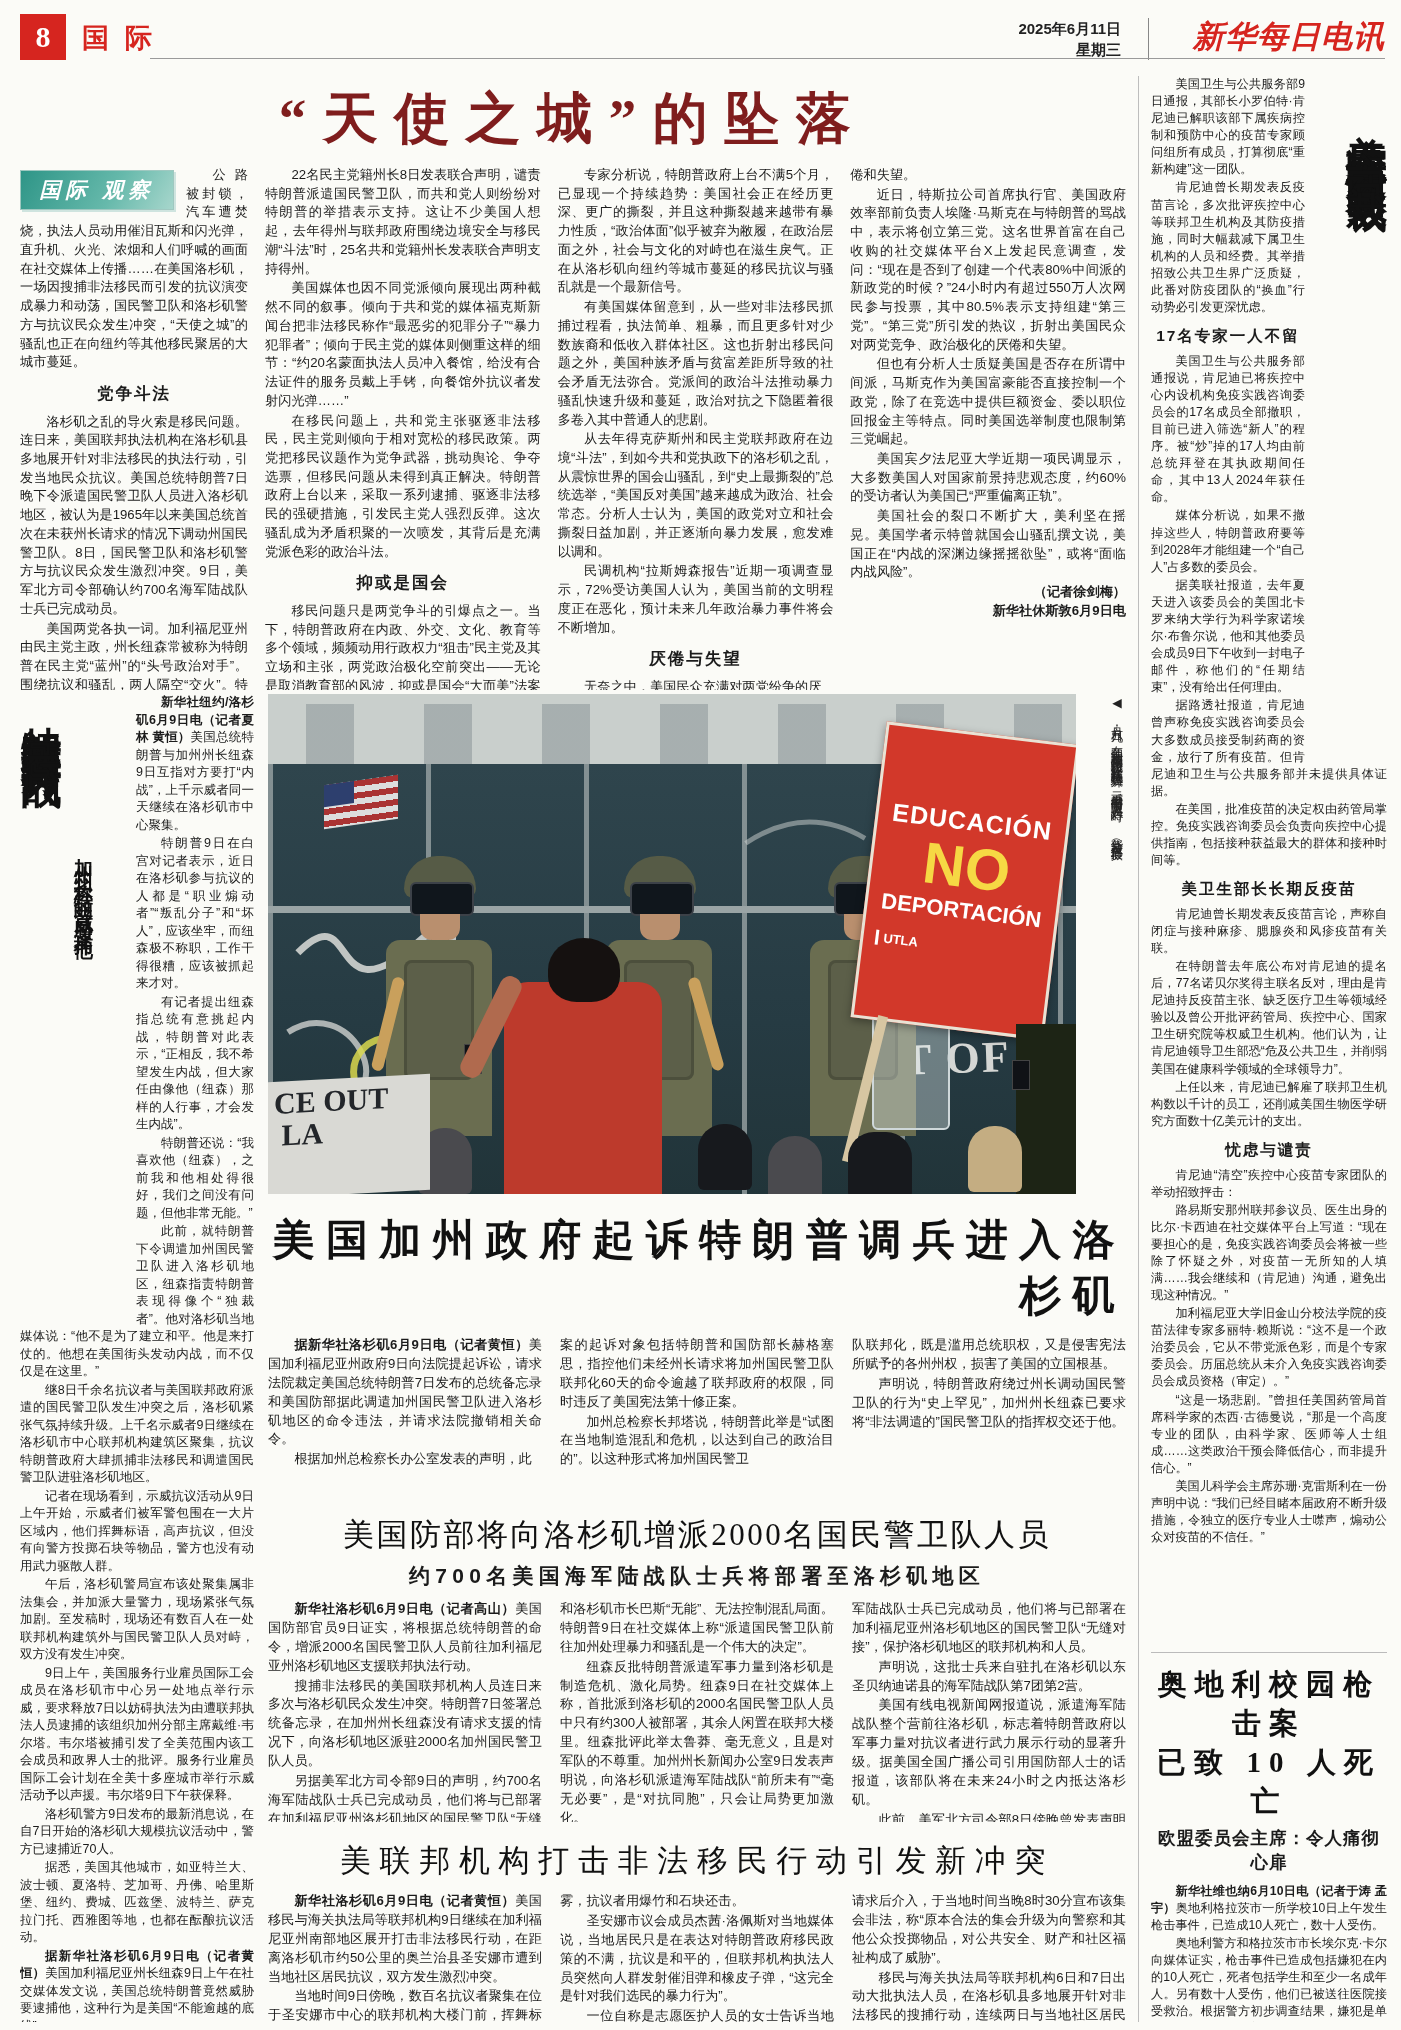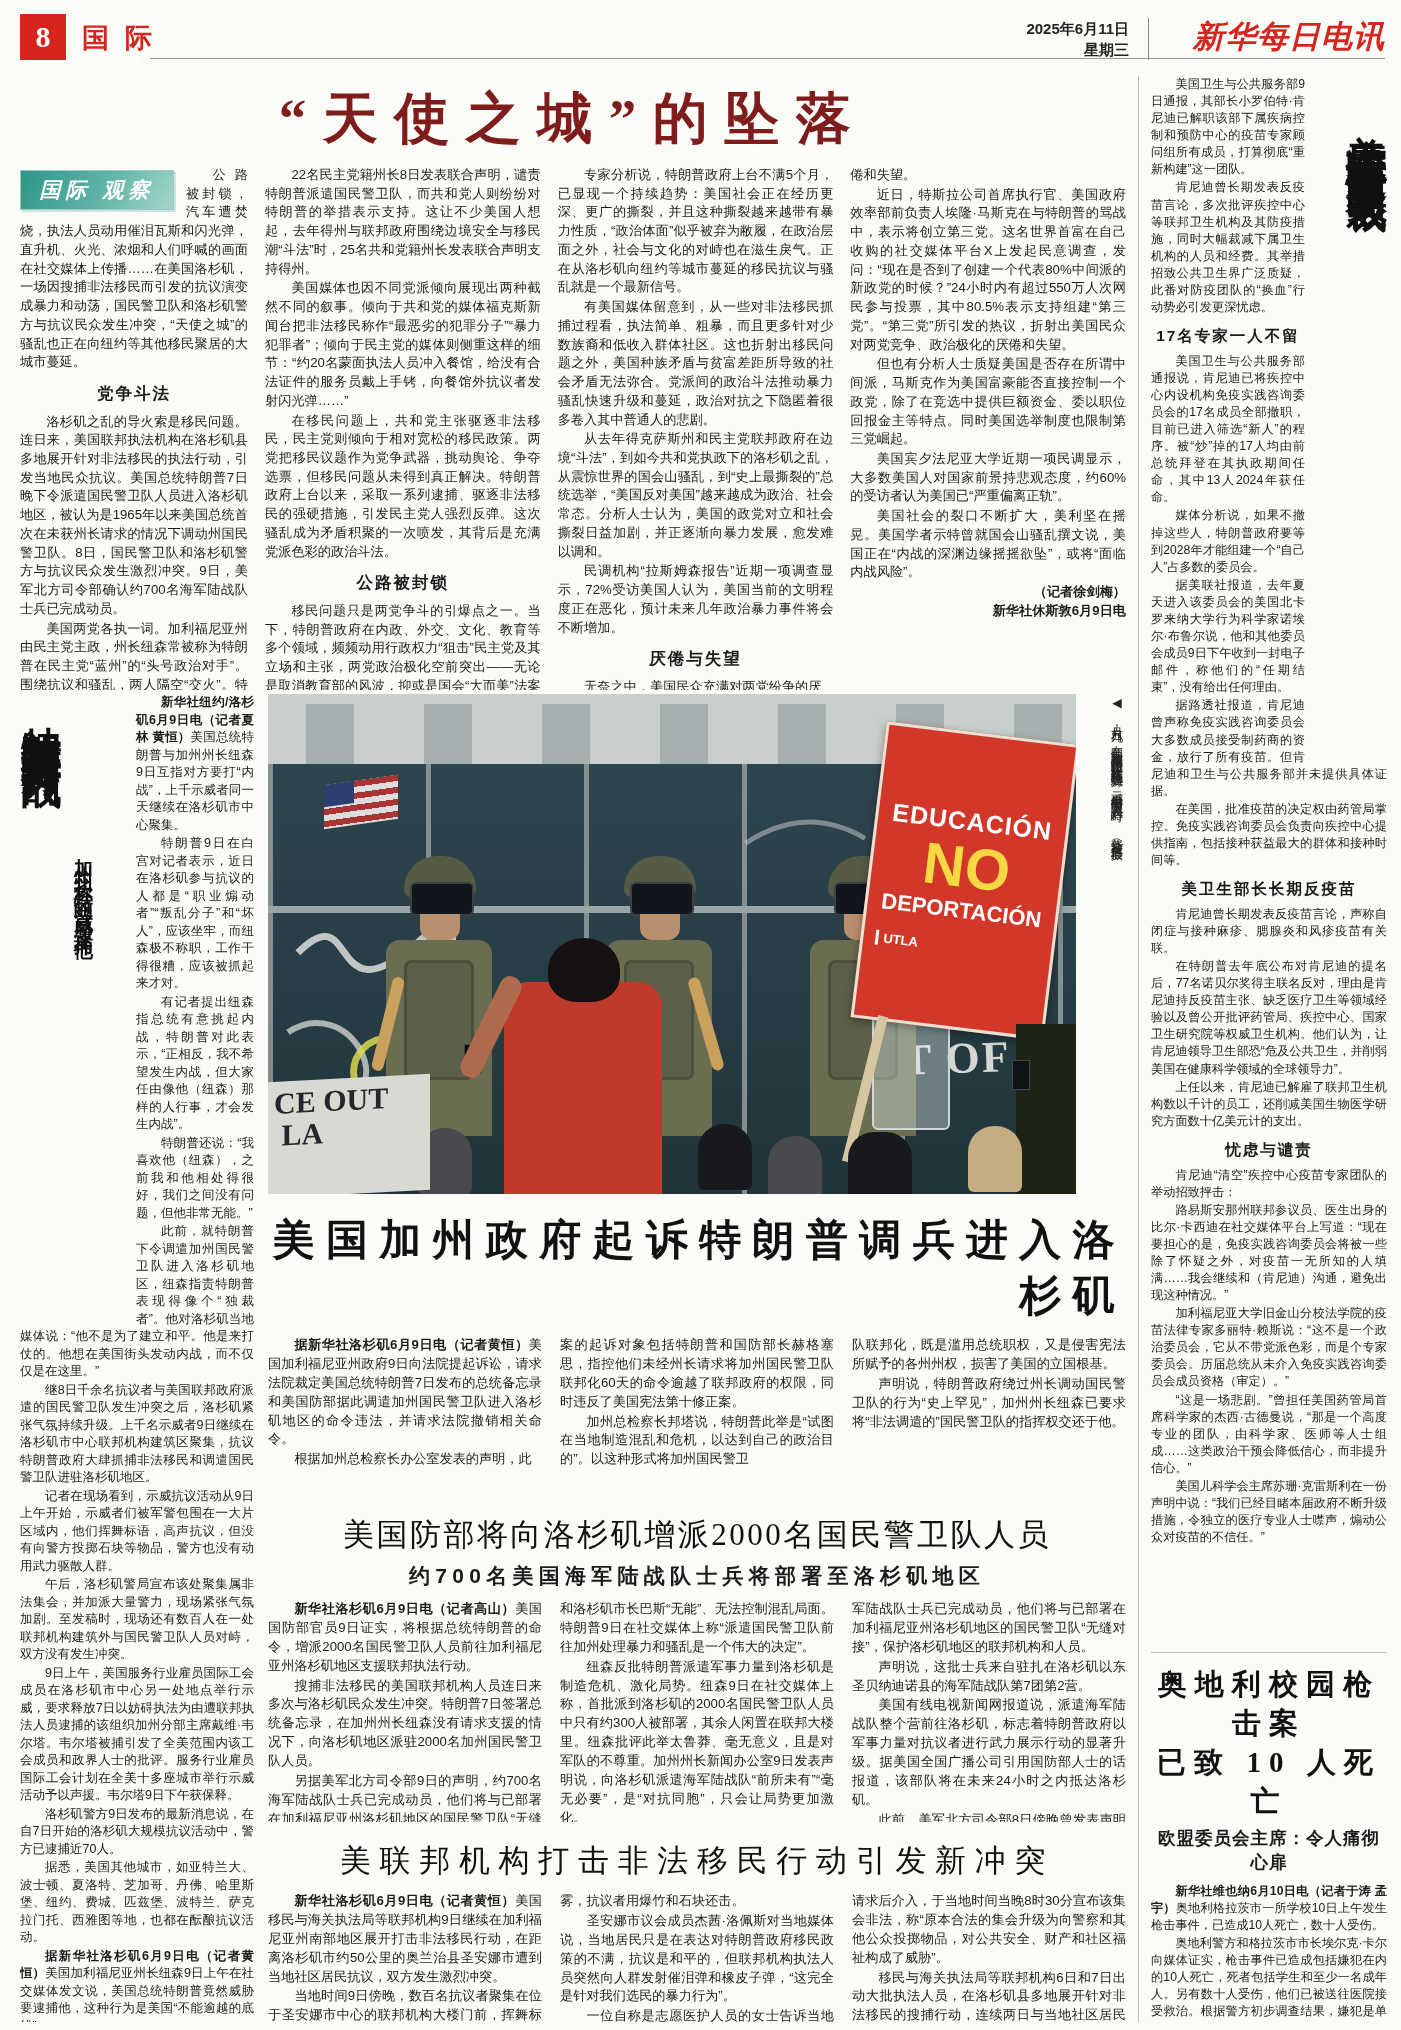--- a/index.html
+++ b/index.html
@@ -4,21 +4,21 @@
 <style>
   html,body{margin:0;padding:0;background:#e8e6e0;}
   .page{position:relative;width:1401px;height:2030px;margin:0 auto;background:#fbfbf7;
         font-family:"Liberation Sans","DejaVu Sans",sans-serif;color:#1b1b1b;overflow:hidden;}
   
   .hdr{position:absolute;top:12px;left:20px;right:16px;height:52px;}
   .hdr-rule{position:absolute;top:58px;left:150px;right:16px;border-top:1px solid #9a9a9a;}
   .pagenum{position:absolute;left:0;top:2px;width:46px;height:46px;background:#d6251f;color:#fff;
            display:flex;align-items:center;justify-content:center;font:bold 30px "Liberation Serif",serif;}
   .section{position:absolute;left:62px;top:8px;color:#d6251f;font-size:27px;font-weight:bold;letter-spacing:16px;}
-  .dateblk{position:absolute;right:256px;top:6px;text-align:right;font-size:15px;font-weight:bold;line-height:1.4;color:#222;}
+  .dateblk{position:absolute;right:264px;top:6px;text-align:right;font-size:15px;font-weight:bold;line-height:1.4;color:#222;}
   .hdr-vbar{position:absolute;right:236px;top:6px;height:42px;border-left:1px solid #888;}
   .masthead{position:absolute;right:0;top:4px;color:#d6251f;font-family:"Liberation Serif",serif;
             font-weight:bold;font-size:31px;font-style:italic;letter-spacing:1px;}
   
   .bodygrid{position:absolute;top:76px;left:20px;right:14px;bottom:8px;display:flex;gap:12px;}
   .main-left{width:1106px;flex:none;display:flex;flex-direction:column;overflow:hidden;}
   .vrule{width:0;border-left:1px solid #bdbdbd;}
   .right-rail{flex:1;display:flex;flex-direction:column;overflow:hidden;}
   
   .lead-headline{height:86px;display:flex;align-items:center;justify-content:center;
@@ -151,21 +151,21 @@
               <p class="bp">公路被封锁，汽车遭焚烧，执法人员动用催泪瓦斯和闪光弹，直升机、火光、浓烟和人们呼喊的画面在社交媒体上传播……在美国洛杉矶，一场因搜捕非法移民而引发的抗议演变成暴力和动荡，国民警卫队和洛杉矶警方与抗议民众发生冲突，“天使之城”的骚乱也正在向纽约等其他移民聚居的大城市蔓延。</p>
               <div class="col-h">党争斗法</div>
               <p class="bp">洛杉矶之乱的导火索是移民问题。连日来，美国联邦执法机构在洛杉矶县多地展开针对非法移民的执法行动，引发当地民众抗议。美国总统特朗普7日晚下令派遣国民警卫队人员进入洛杉矶地区，被认为是1965年以来美国总统首次在未获州长请求的情况下调动州国民警卫队。8日，国民警卫队和洛杉矶警方与抗议民众发生激烈冲突。9日，美军北方司令部确认约700名海军陆战队士兵已完成动员。</p>
               <p class="bp">美国两党各执一词。加利福尼亚州由民主党主政，州长纽森常被称为特朗普在民主党“蓝州”的“头号政治对手”。围绕抗议和骚乱，两人隔空“交火”。特朗普在社交媒体发文抨击加州和洛杉矶的民主党主政者“无能”，宣称将“把洛杉矶从移民入侵中解放出来”。纽森则称，这是“由华盛顿引发的混乱”，派遣国民警卫队“只会加剧紧张局势”。</p>
             </div>
         </div>
         <div class="lc">
             <p class="bp">22名民主党籍州长8日发表联合声明，谴责特朗普派遣国民警卫队，而共和党人则纷纷对特朗普的举措表示支持。这让不少美国人想起，去年得州与联邦政府围绕边境安全与移民潮“斗法”时，25名共和党籍州长发表联合声明支持得州。</p>
             <p class="bp">美国媒体也因不同党派倾向展现出两种截然不同的叙事。倾向于共和党的媒体福克斯新闻台把非法移民称作“最恶劣的犯罪分子”“暴力犯罪者”；倾向于民主党的媒体则侧重这样的细节：“约20名蒙面执法人员冲入餐馆，给没有合法证件的服务员戴上手铐，向餐馆外抗议者发射闪光弹……”</p>
             <p class="bp">在移民问题上，共和党主张驱逐非法移民，民主党则倾向于相对宽松的移民政策。两党把移民议题作为党争武器，挑动舆论、争夺选票，但移民问题从未得到真正解决。特朗普政府上台以来，采取一系列逮捕、驱逐非法移民的强硬措施，引发民主党人强烈反弹。这次骚乱成为矛盾积聚的一次喷发，其背后是充满党派色彩的政治斗法。</p>
-            <div class="col-h">公路被封锁</div>
+            <div class="col-h">抑或是国会</div>
             <p class="bp">移民问题只是两党争斗的引爆点之一。当下，特朗普政府在内政、外交、文化、教育等多个领域，频频动用行政权力“狙击”民主党及其立场和主张，两党政治极化空前突出——无论是取消教育部的风波，抑或是国会“大而美”法案的争议，又或是特朗普政府与哈佛大学的对抗，都体现了这一点。</p>
           </div>
         <div class="lc">
             <p class="bp">专家分析说，特朗普政府上台不满5个月，已显现一个持续趋势：美国社会正在经历更深、更广的撕裂，并且这种撕裂越来越带有暴力性质，“政治体面”似乎被弃为敝履，在政治层面之外，社会与文化的对峙也在滋生戾气。正在从洛杉矶向纽约等城市蔓延的移民抗议与骚乱就是一个最新信号。</p>
             <p class="bp">有美国媒体留意到，从一些对非法移民抓捕过程看，执法简单、粗暴，而且更多针对少数族裔和低收入群体社区。这也折射出移民问题之外，美国种族矛盾与贫富差距所导致的社会矛盾无法弥合。党派间的政治斗法推动暴力骚乱快速升级和蔓延，政治对抗之下隐匿着很多卷入其中普通人的悲剧。</p>
             <p class="bp">从去年得克萨斯州和民主党联邦政府在边境“斗法”，到如今共和党执政下的洛杉矶之乱，从震惊世界的国会山骚乱，到“史上最撕裂的”总统选举，“美国反对美国”越来越成为政治、社会常态。分析人士认为，美国的政党对立和社会撕裂日益加剧，并正逐渐向暴力发展，愈发难以调和。</p>
             <p class="bp">民调机构“拉斯姆森报告”近期一项调查显示，72%受访美国人认为，美国当前的文明程度正在恶化，预计未来几年政治暴力事件将会不断增加。</p>
             <div class="col-h">厌倦与失望</div>
             <p class="bp">无奈之中，美国民众充满对两党纷争的厌</p>
           </div>

